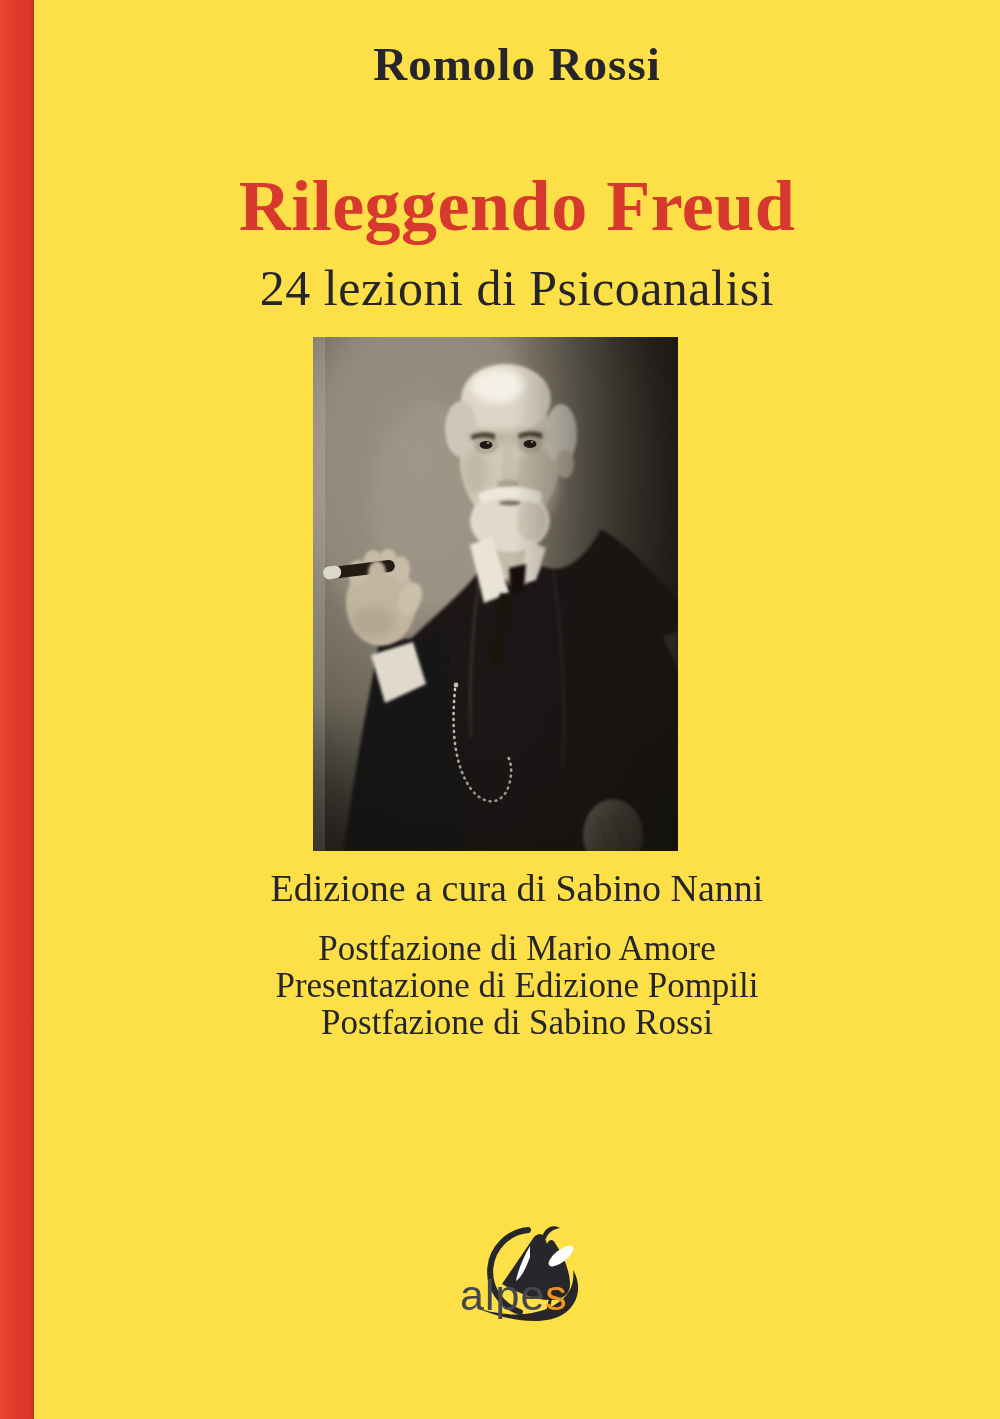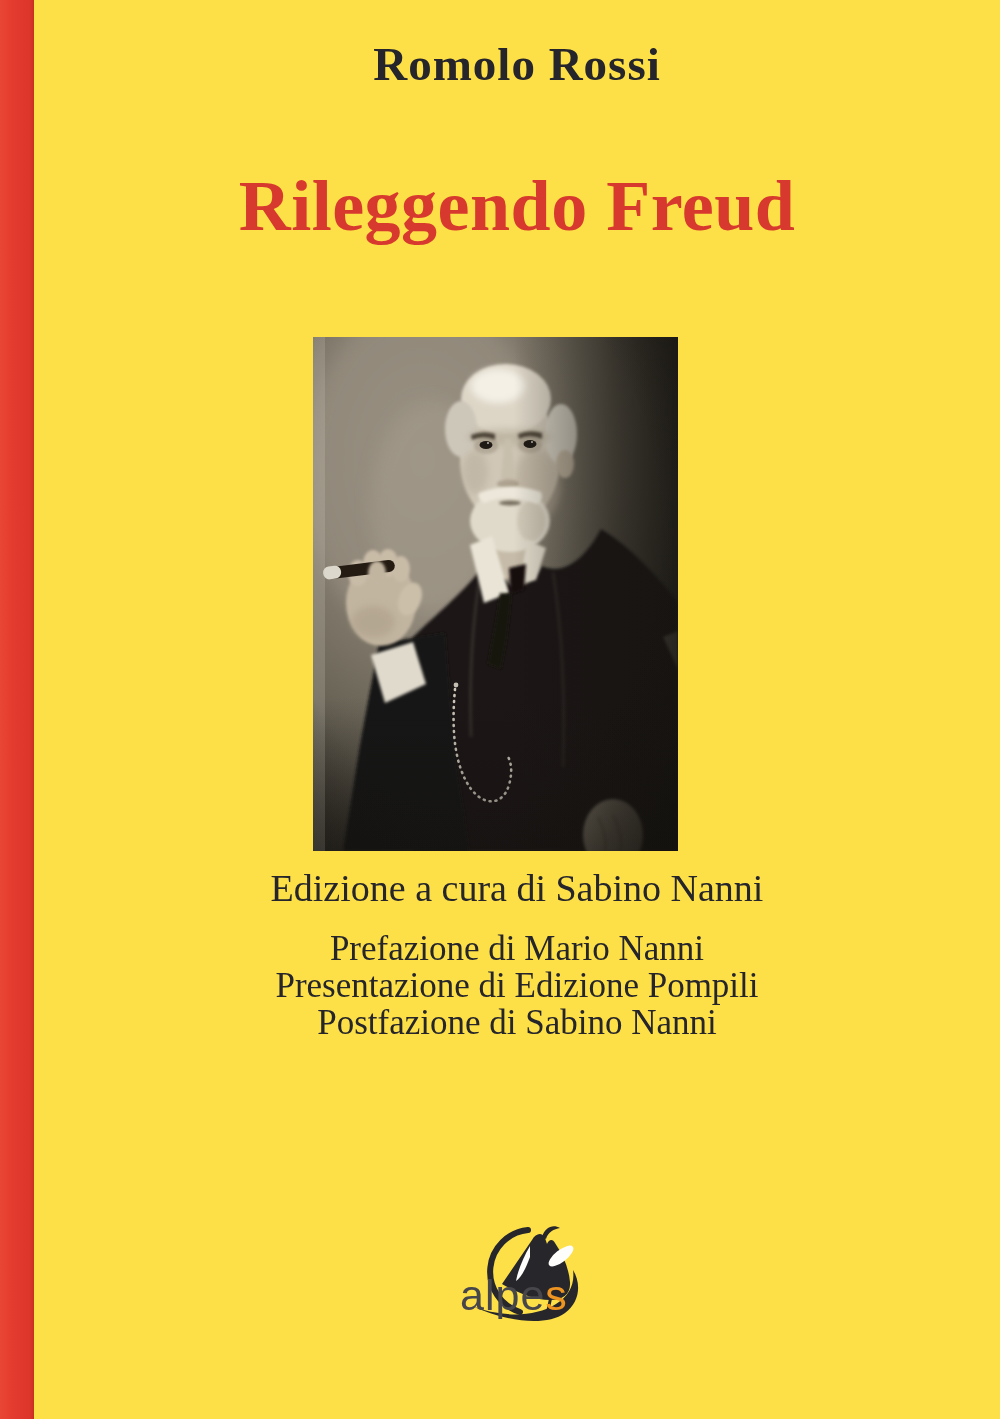--- a/index.html
+++ b/index.html
@@ -36,20 +36,21 @@
 <body>
 
 <div class="cover">
 
   <div class="stripe"></div>
 
   <div class="txt author">Romolo Rossi</div>
 
   <h1 class="txt title">Rileggendo Freud</h1>
 
+  <div class="txt subtitle">24 lezioni di Psicoanalisi</div>
 
   <div class="photo">
     <svg viewBox="0 0 365 514" xmlns="http://www.w3.org/2000/svg">
       <defs>
         <radialGradient id="bgGrad" cx="30%" cy="24%" r="95%">
           <stop offset="0%" stop-color="#9e9687"></stop>
           <stop offset="28%" stop-color="#8b8375"></stop>
           <stop offset="55%" stop-color="#6b6558"></stop>
           <stop offset="80%" stop-color="#3d3931"></stop>
           <stop offset="100%" stop-color="#26231e"></stop>
@@ -158,23 +159,23 @@
       <rect x="0" y="0" width="365" height="514" fill="url(#darkRight)"></rect>
       <rect x="0" y="0" width="365" height="514" fill="url(#darkBottom)"></rect>
       <rect x="0" y="0" width="12" height="514" fill="rgba(210,205,192,0.22)"></rect>
       <rect x="0" y="0" width="365" height="514" fill="url(#vig)"></rect>
     </svg>
   </div>
 
   <div class="txt edition">Edizione a cura di Sabino Nanni</div>
 
   <div class="txt credits">
-    <div>Prefazione di Mario Nanni</div>
+    <div>Postfazione di Mario Amore</div>
     <div>Presentazione di Edizione Pompili</div>
-    <div>Postfazione di Sabino Nanni</div>
+    <div>Postfazione di Sabino Rossi</div>
   </div>
 
   <div class="logo">
     <svg viewBox="0 0 170 112" xmlns="http://www.w3.org/2000/svg">
 
       <path d="M 88,12 A 42,42 0 0 0 80,94" fill="none" stroke="#26262b" stroke-width="6" stroke-linecap="round"></path>
 
       <path d="M 62,66 L 92,22 C 96,15 102,14 105,20 L 107,26
                C 109,21 113,21 115,25 C 124,38 129,52 130,64
                C 131,76 123,82 110,82 C 94,82 76,74 62,66 Z" fill="#26262b"></path>

